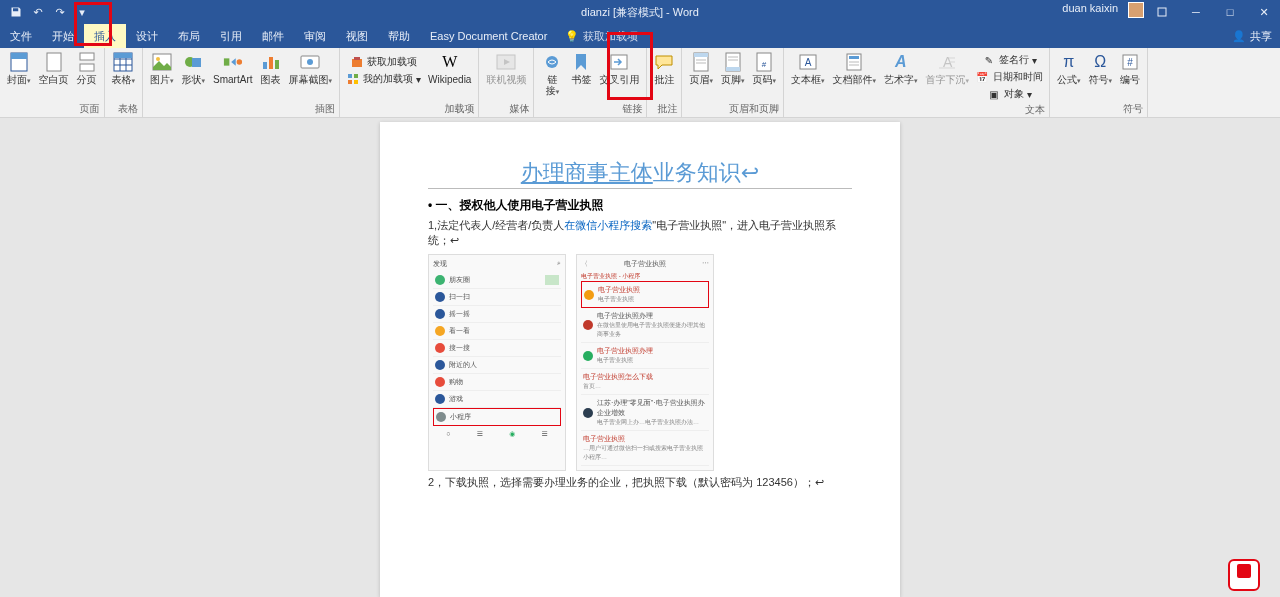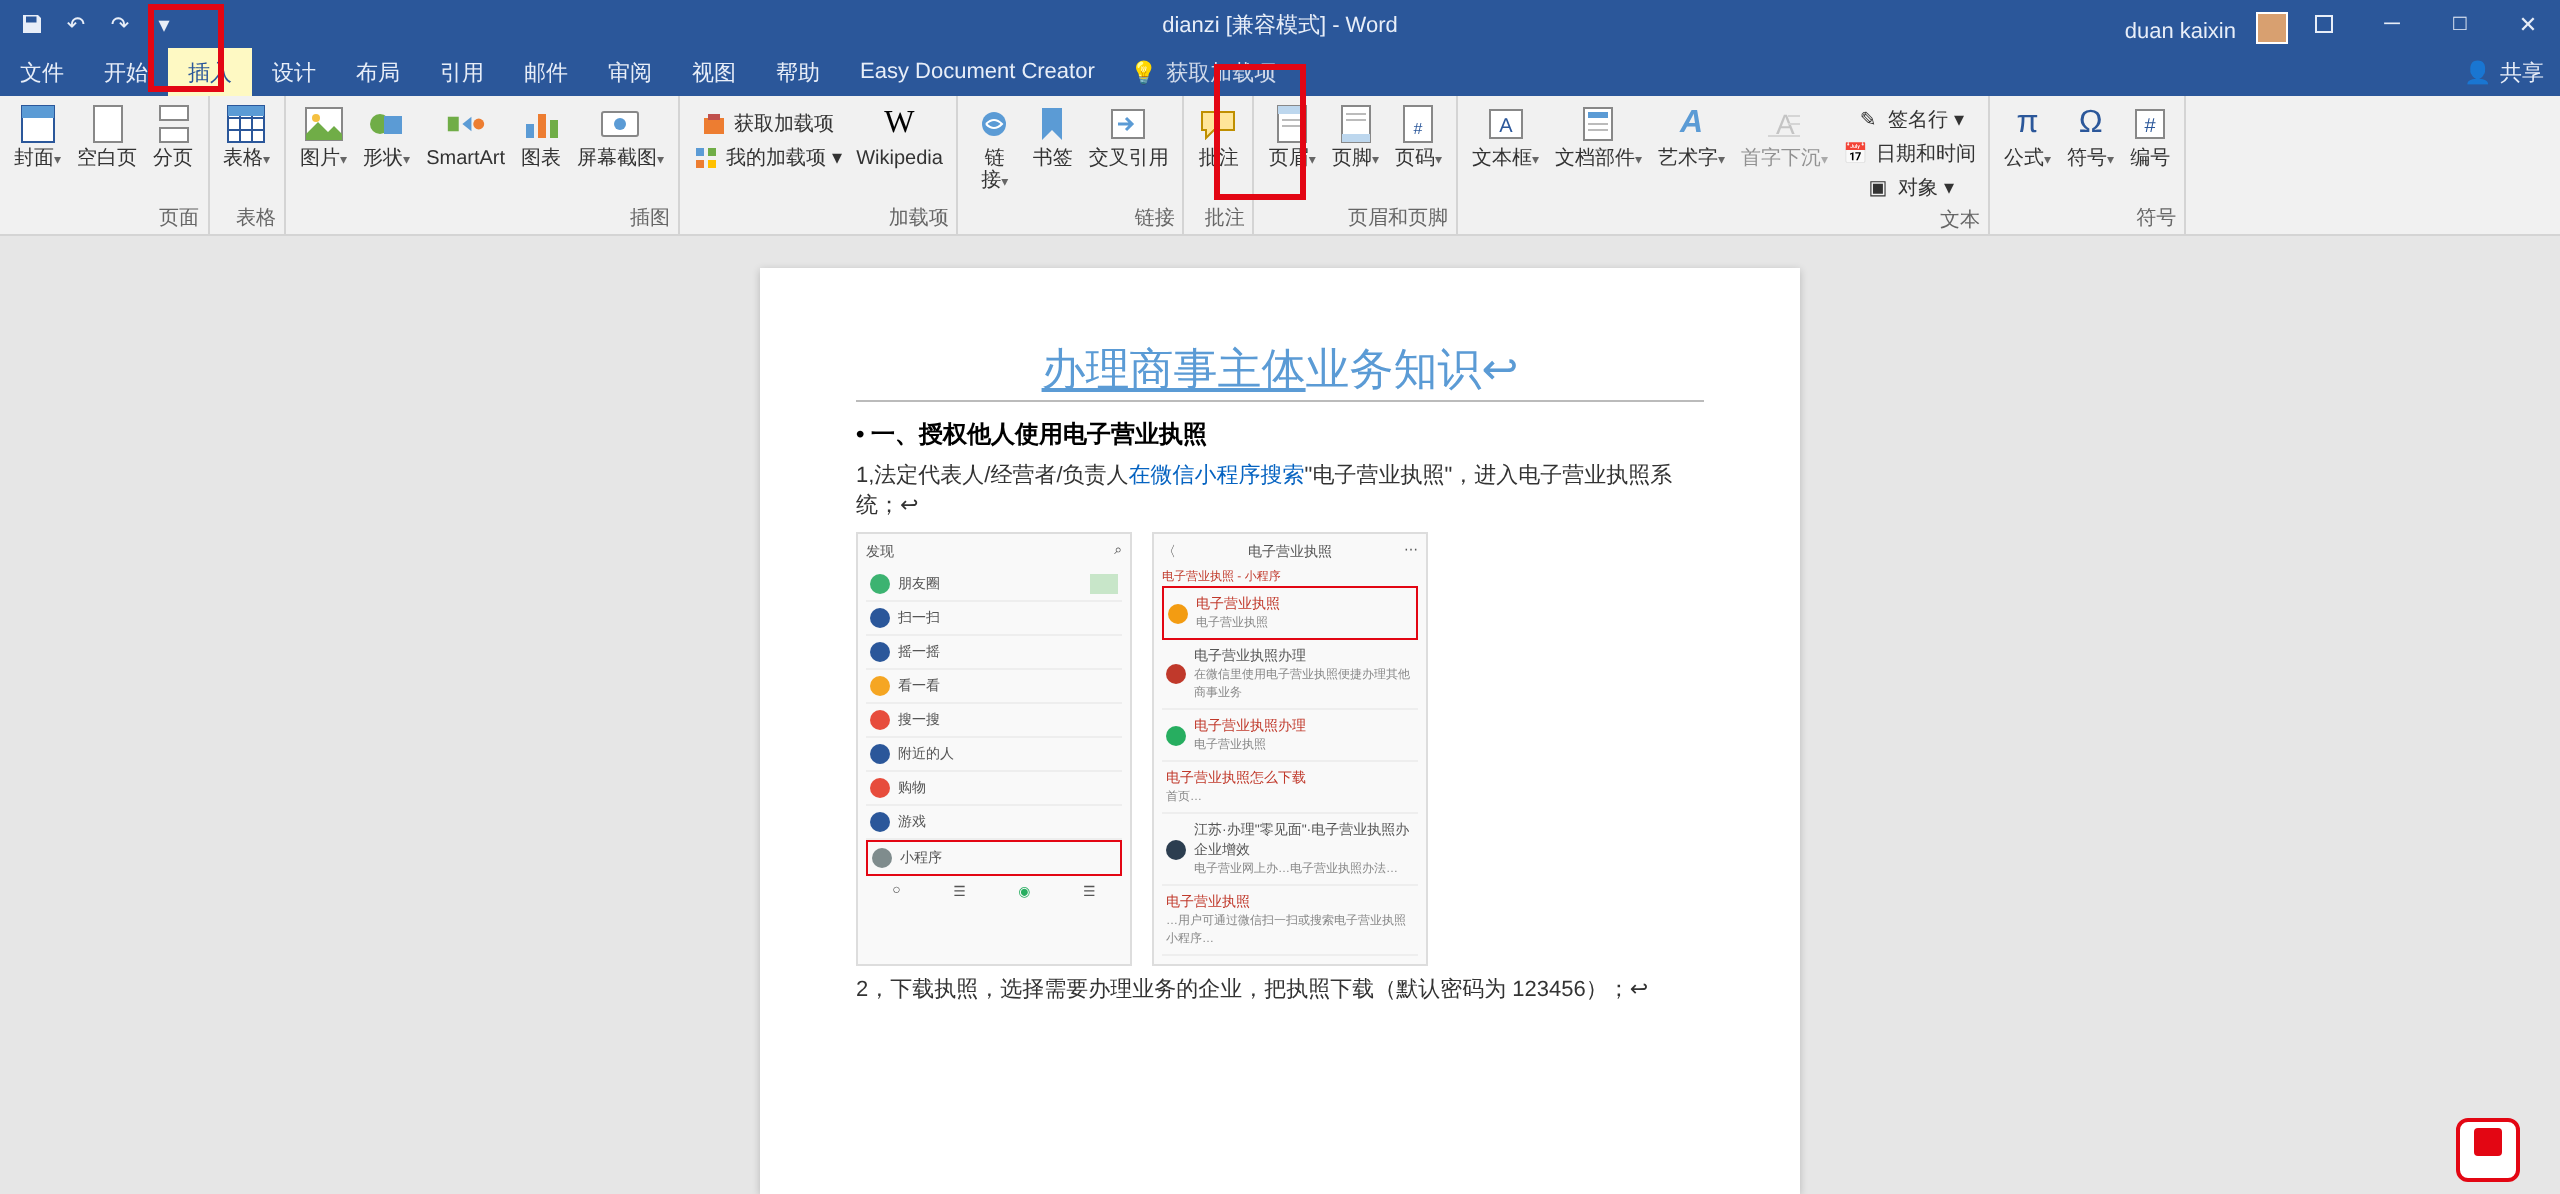--- a/index.html
+++ b/index.html
@@ -3,21 +3,21 @@
 <meta charset="utf-8">
 <style>
 * { margin: 0; padding: 0; box-sizing: border-box; font-family: "Microsoft YaHei", "Segoe UI", sans-serif; }
 body { background: #e6e6e6; width: 1280px; height: 597px; overflow: hidden; position: relative; }
 
 
 .titlebar { height: 24px; background: #2b579a; display: flex; align-items: center; color: white; font-size: 11px; position: relative; }
 .qat { display: flex; gap: 2px; margin-left: 6px; align-items: center; }
 .qat-btn { width: 20px; height: 20px; display: flex; align-items: center; justify-content: center; color: #e8eef8; font-size: 11px; cursor: pointer; }
 .title-center { position: absolute; left: 50%; transform: translateX(-50%); color: #e8eef8; }
-.title-right { position: absolute; right: 0; display: flex; align-items: flex-end; gap: 2px; }
+.title-right { position: absolute; right: 0; display: flex; align-items: flex-start; gap: 2px; }
 .user-name { color: #e8eef8; margin-right: 8px; }
 .avatar { width: 16px; height: 16px; background: #d8a070; border: 1px solid #fff; }
 .win-btn { width: 32px; height: 20px; display: flex; align-items: center; justify-content: center; color: #e8eef8; cursor: pointer; }
 
 
 .tabrow { height: 24px; background: #2b579a; display: flex; align-items: center; position: relative; }
 .tab { padding: 0 10px; height: 24px; display: flex; align-items: center; color: #e8eef8; font-size: 11px; cursor: pointer; }
 .tab.active { background: #fef9c3; color: #2b579a; }
 .hl-red { position: absolute; border: 3px solid #e30613; pointer-events: none; }
 .tell-me { display: flex; align-items: center; gap: 4px; padding: 0 8px; color: #d0d9ea; font-size: 11px; }
@@ -33,21 +33,21 @@
 .rbtn-label { font-size: 10px; color: #333; text-align: center; line-height: 11px; white-space: nowrap; }
 .rbtn-drop::after { content: "▾"; font-size: 7px; color: #666; }
 .small-stack { display: flex; flex-direction: column; gap: 1px; font-size: 10px; color: #333; }
 .small-item { display: flex; align-items: center; gap: 3px; padding: 1px 2px; cursor: pointer; white-space: nowrap; justify-content: center; }
 .small-icon { width: 14px; height: 14px; display: inline-flex; align-items: center; justify-content: center; }
 
 svg { display: block; }
 
 
 .doc-area { position: absolute; top: 118px; left: 0; right: 0; bottom: 0; background: #e6e6e6; display: flex; justify-content: center; overflow: hidden; }
-.page { width: 520px; background: #fff; box-shadow: 0 1px 4px rgba(0,0,0,0.2); margin-top: 16px; padding: 36px 48px 20px; position: relative; }
+.page { width: 520px; background: #fff; box-shadow: 0 1px 4px rgba(0,0,0,0.2); margin-top: 4px; padding: 36px 48px 20px; position: relative; }
 .hdr-line { border-bottom: 1px solid #bbb; margin-bottom: 8px; }
 .doc-title { font-size: 22px; color: #5b9bd5; text-align: center; font-family: "SimSun", serif; }
 .underlined { text-decoration: underline; }
 .sec-heading { margin-top: 8px; font-size: 12px; font-weight: bold; color: #000; }
 .body-line { font-size: 11px; color: #333; margin-top: 4px; }
 .body-line a { color: #0563c1; }
 .imgrow { display: flex; gap: 10px; margin-top: 6px; }
 .phone { width: 138px; border: 1px solid #ddd; background: #f9f9f9; font-size: 7px; color: #555; padding: 4px; }
 .phone .topbar { display: flex; justify-content: space-between; margin-bottom: 3px; }
 .phone .row { display: flex; align-items: center; gap: 4px; padding: 3px 2px; border-bottom: 1px solid #eee; }
@@ -246,20 +246,34 @@
             </span><span>我的加载项</span> ▾</div>
       </div>
       <div class="rbtn">
           <div class="rbtn-icon" style="font-size:16px;font-family:serif;">W</div>
           <div class="rbtn-label">Wikipedia</div>
         </div>
     </div>
     <div class="group-label">加载项</div>
   </div>
 
+  <div class="group">
+    <div class="group-body">
+      <div class="rbtn" style="opacity:.5">
+          <div class="rbtn-icon">
+            <svg width="20" height="16" viewBox="0 0 20 16">
+              <rect x="1" y="1" width="18" height="14" fill="#ddd" stroke="#999"></rect>
+              <path d="M8 5 L14 8 L8 11 z" fill="#999"></path>
+            </svg>
+          </div>
+          <div class="rbtn-label">联机视频</div>
+        </div>
+    </div>
+    <div class="group-label">媒体</div>
+  </div>
 
   <div class="group">
     <div class="group-body">
       <div class="rbtn">
           <div class="rbtn-icon">
             <svg width="20" height="16" viewBox="0 0 20 16">
               <circle cx="10" cy="8" r="6" fill="#5b9bd5"></circle>
               <path d="M6 8 Q10 4 14 8 Q10 12 6 8" fill="none" stroke="#fff"></path>
             </svg>
           </div>

